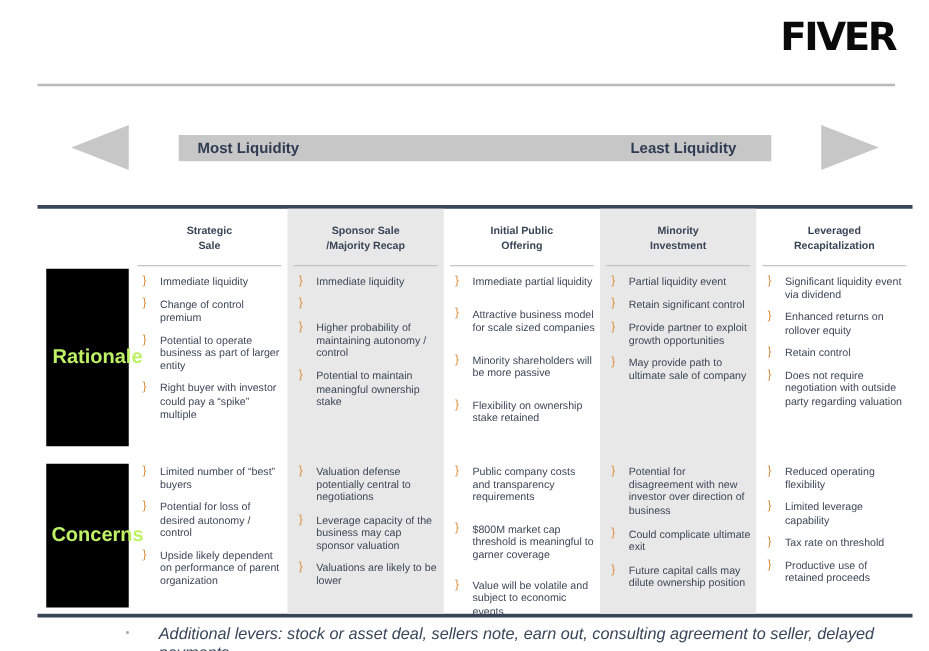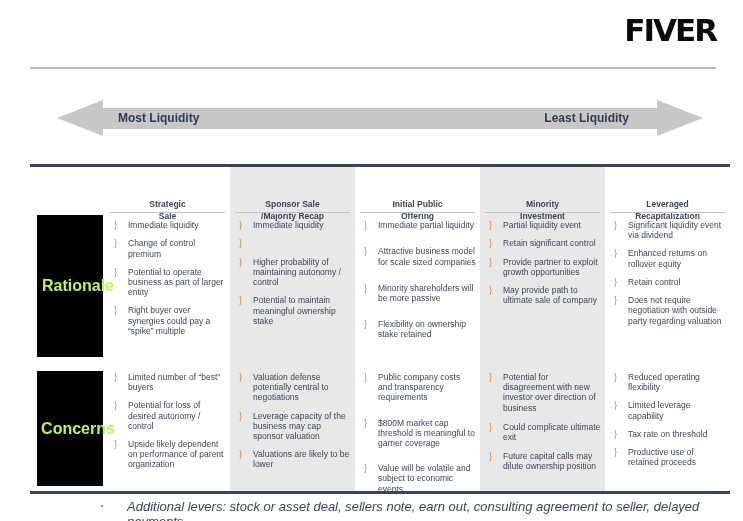--- a/index.html
+++ b/index.html
@@ -6,37 +6,37 @@
   .page{position:relative;width:743px;height:521px;background:#fff;overflow:hidden;
         font-family:"Liberation Sans",sans-serif;color:#3d4758;}
 
   
   .logo{position:absolute;top:12px;right:27px;font-size:31px;font-weight:900;
         letter-spacing:-2px;color:#0a0a0a;font-family:"DejaVu Sans",sans-serif;}
   .title{position:absolute;left:33px;top:42px;font-size:15.5px;font-weight:bold;color:#121212;}
   .title-rule{position:absolute;left:30px;top:67px;width:686px;height:2px;background:#b8b8b8;}
 
   
-  .arrow{position:absolute;left:57px;top:99px;width:646px;height:38px;display:flex;align-items:center;}
+  .arrow{position:absolute;left:57px;top:99px;width:646px;height:38px;display:flex;align-items:center;gap:40px;}
   .arrow-head-left{width:0;height:0;border-top:18px solid transparent;border-bottom:18px solid transparent;
         border-right:46px solid var(--arrow_gray,#c7c7c7);}
   .arrow-head-right{width:0;height:0;border-top:18px solid transparent;border-bottom:18px solid transparent;
         border-left:46px solid var(--arrow_gray,#c7c7c7);}
   .arrow-bar{flex:1;height:21px;background:var(--arrow_gray,#c7c7c7);display:flex;align-items:center;
         justify-content:space-between;padding:0 28px 0 15px;}
   .arrow-label{font-size:12px;font-weight:bold;color:#2f3c52;}
 
   
   .table{position:absolute;left:30px;top:164px;width:700px;
         border-top:3px solid var(--navy,#3a4557);border-bottom:3px solid var(--navy,#3a4557);}
   .shade{position:absolute;top:0;bottom:0;width:125px;background:var(--shade_gray,#e8e8e8);}
   .shade.s1{left:200px;} .shade.s2{left:450px;}
   .grid{position:relative;display:grid;grid-template-columns:75px repeat(5,125px);
         grid-template-rows:46px 152px 126px;}
-  .hcell{position:relative;text-align:center;padding-top:20px;font-size:8.5px;font-weight:bold;
+  .hcell{position:relative;text-align:center;padding-top:0;font-size:8.5px;font-weight:bold;
         color:var(--navy,#3a4557);line-height:1.4;white-space:pre-line;}
   .hrule{position:absolute;left:5px;right:5px;bottom:0;height:1px;background:#c3c3c3;}
   .labelcell{box-sizing:border-box;}
   .labelcell.r1{padding:2px 2px 8px 7px;}
   .labelcell.r2{padding:6px 2px 5px 7px;}
   .labelbox{width:100%;height:100%;box-sizing:border-box;background:#000;color:#bef264;
         font-weight:bold;font-size:16px;display:flex;align-items:center;justify-content:center;padding-left:16px;}
   .cell{padding:7px 4px 0 7px;}
   .item{display:flex;margin-bottom:8px;}
   .bullet{color:var(--orange,#dd8d3e);font-size:9.5px;line-height:1.1;flex:0 0 14px;margin-left:2px;}
@@ -110,21 +110,21 @@
           <div class="item">
             <span class="bullet">}</span>
             <span class="itext">Change of control premium</span>
           </div>
           <div class="item">
             <span class="bullet">}</span>
             <span class="itext">Potential to operate business as part of larger entity</span>
           </div>
           <div class="item">
             <span class="bullet">}</span>
-            <span class="itext">Right buyer over synergies could pay a “spike” multiple</span>
+            <span class="itext">Right buyer with investor could pay a “spike” multiple</span>
           </div>
         </div>
       <div class="cell" data-cell="1,0">
           <div class="item">
             <span class="bullet">}</span>
             <span class="itext">Immediate liquidity</span>
           </div>
           <div class="item">
             <span class="bullet">}</span>
           </div>

